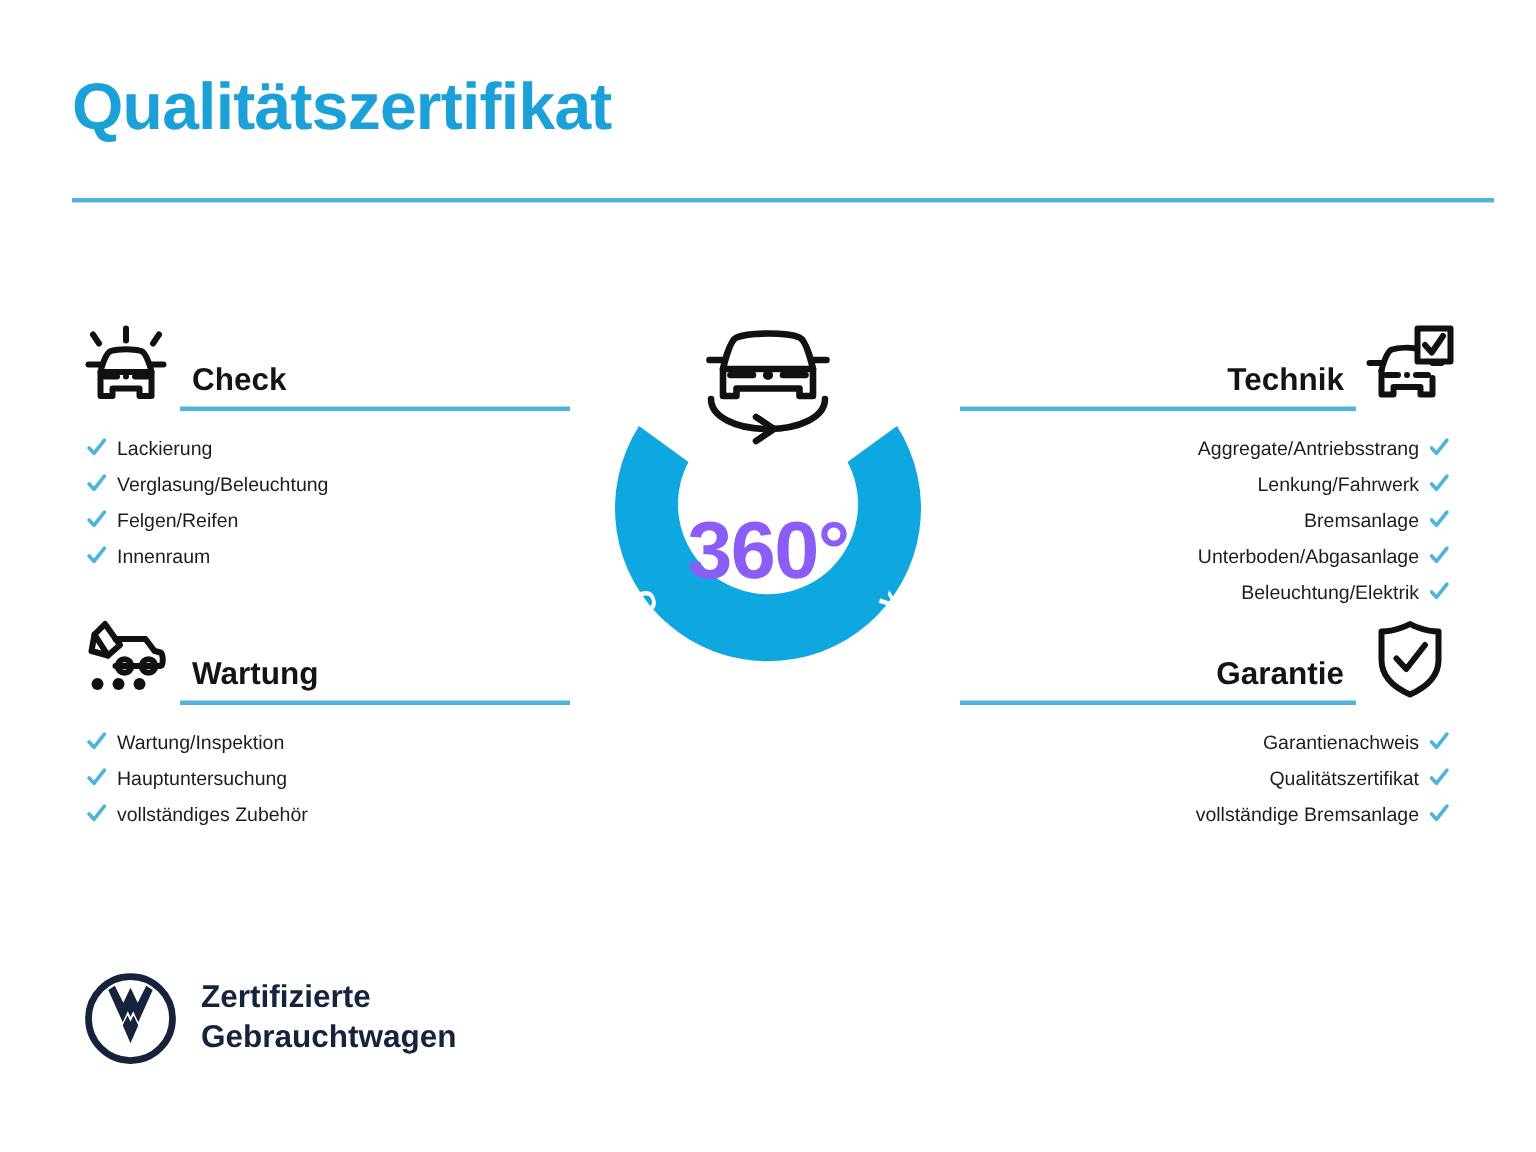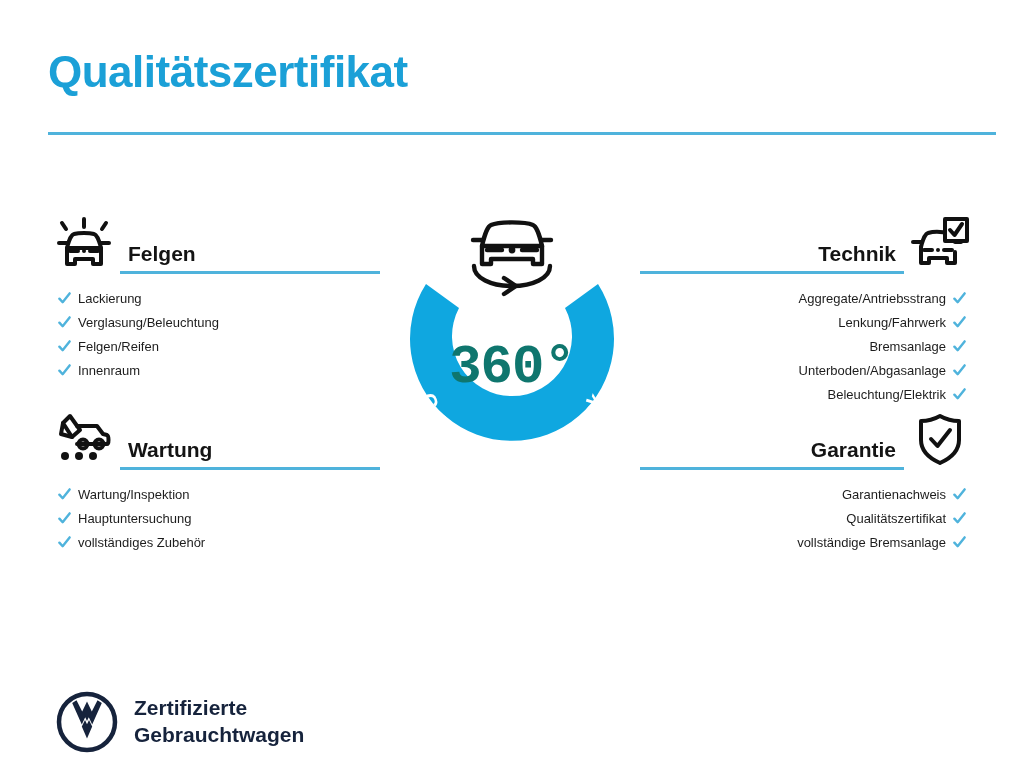--- a/index.html
+++ b/index.html
@@ -132,35 +132,33 @@
     top: 0;
     width: 260px;
     height: 300px;
     display: flex;
     align-items: center;
     justify-content: center;
     padding-top: 42px;
     box-sizing: border-box;
     font-size: 54px;
     font-weight: bold;
-    color: #0f766e;
+    color: #8b5cf6;
     letter-spacing: -1px;
     pointer-events: none;
-    font-family: Liberation Mono, monospace;
   }
 
   
   .footer-logo {
     position: absolute;
     left: 56px;
     top: 648px;
     display: flex;
     align-items: center;
     gap: 16px;
-    margin-top: 43px;
   }
   .vw-mark { width: 62px; height: 62px; flex: 0 0 62px; }
   .vw-mark svg { display: block; }
   .vw-text {
     font-size: 21px;
     font-weight: bold;
     color: #16233C;
     line-height: 1.28;
     white-space: nowrap;
   }
@@ -183,21 +181,21 @@
           <path d="M14 34 L14 50 L22 50 L22 45 L40 45 L40 50 L48 50 L48 34"></path>
           <path d="M14 34 C14 34 17 21 21 20 C26 18.5 36 18.5 41 20 C45 21 48 34 48 34 Z"></path>
           <path d="M6 29 L14 29"></path>
             <path d="M48 29 L56 29"></path>
           <path d="M17 37 L25 37"></path>
             <path d="M37 37 L45 37"></path>
           <circle cx="31" cy="37" r="2" fill="#111" stroke="none"></circle>
         </svg>
       </div>
       <div class="sec-title-wrap">
-        <div class="sec-title">Felgen</div>
+        <div class="sec-title">Check</div>
         <div class="sec-divider"></div>
       </div>
     </div>
     <ul class="check-list">
       <li class="check-item">
         <span class="tick">
             <svg width="13" height="13" viewBox="0 0 14 14">
               <path d="M1.5 7.2 L5 11 L12.5 1.5" fill="none" stroke="currentColor" stroke-width="2.6" stroke-linecap="round" stroke-linejoin="round"></path>
             </svg>
           </span>

